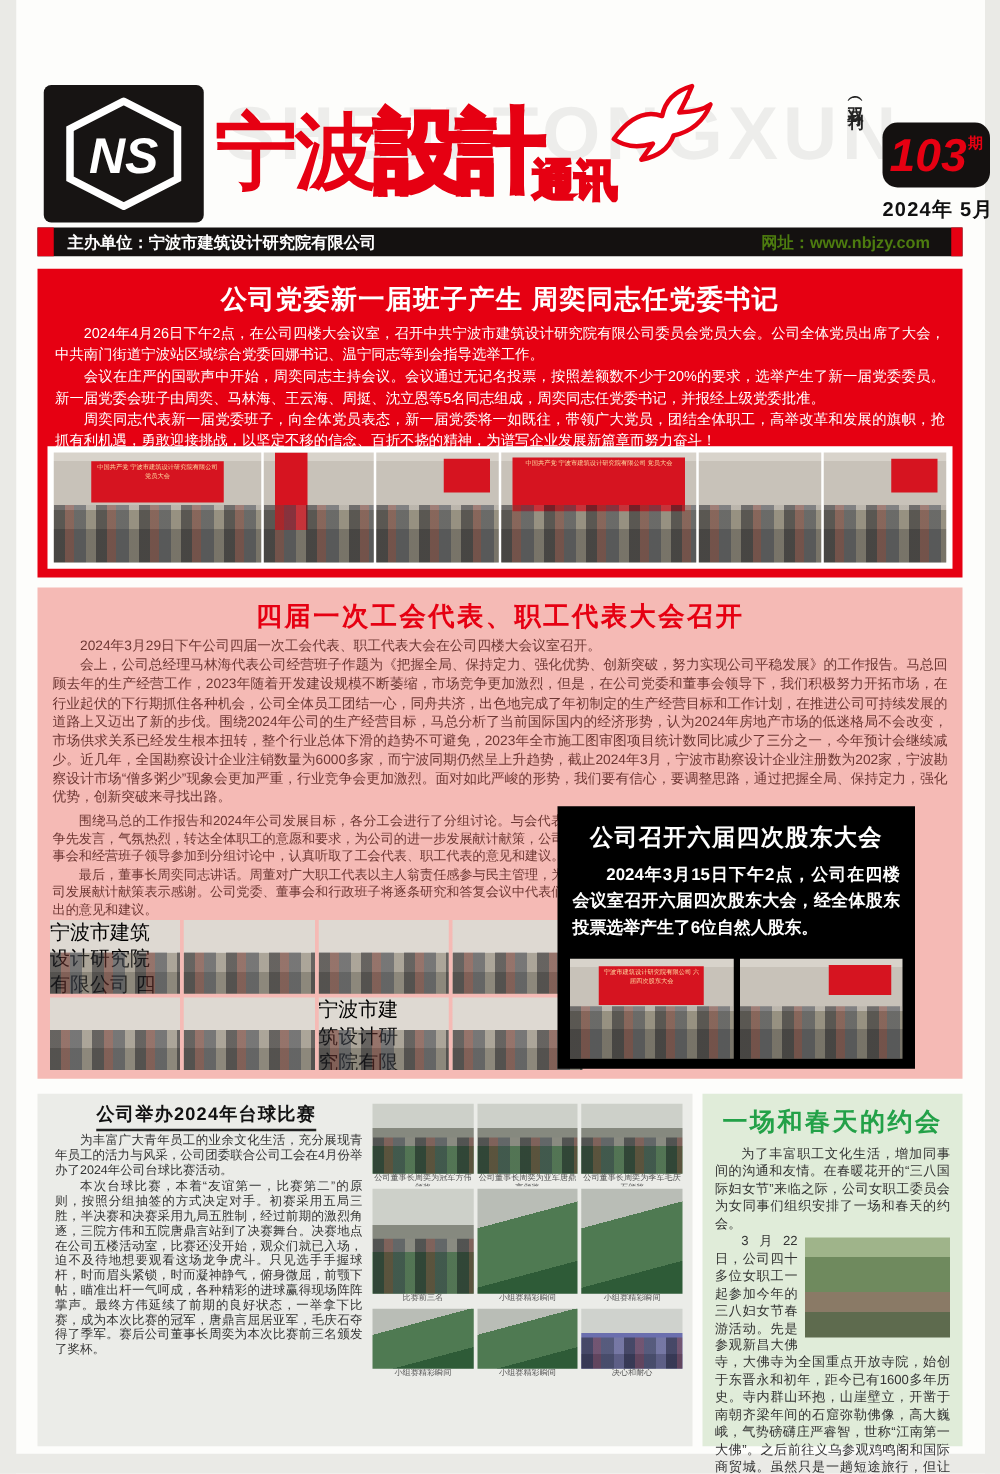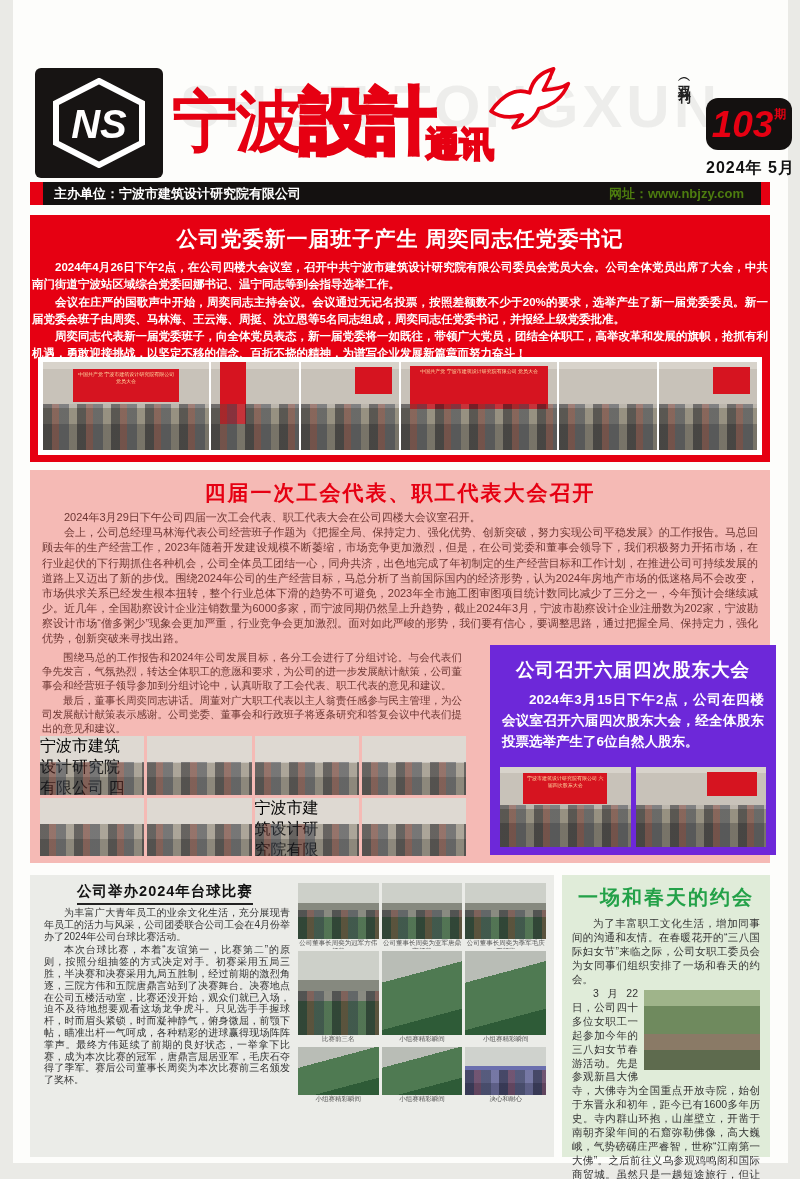--- a/index.html
+++ b/index.html
@@ -29,42 +29,42 @@
   
   .info-bar { position:absolute; left:30px; top:182px; width:740px; height:23px; background:#141110; display:flex; align-items:center; justify-content:space-between; }
   .info-bar .cap { position:absolute; top:0; height:23px; background:#e60012; }
   .cap-l { left:0; width:13px; } .cap-r { right:0; width:9px; }
   .org-label { margin-left:24px; color:#fff; font-weight:bold; font-size:13px; }
   .web-label { margin-right:26px; color:#4d7c0f; font-weight:bold; font-size:13px; }
 
   
   .party { position:absolute; left:30px; top:215px; width:740px; height:247px; background:#e60012; }
   .party h1 { text-align:center; color:#fff; font-size:21px; font-weight:900; padding:10px 0 6px; letter-spacing:1px; }
-  .party p { color:#fff; font-size:11.5px; font-weight:700; line-height:1.5; text-align:justify; text-indent:2em; padding:0 2px; }
+  .party p { color:#fff; font-size:11.5px; font-weight:400; line-height:1.5; text-align:justify; text-indent:2em; padding:0 14px; }
   .party-strip { position:absolute; left:8px; top:142px; width:724px; height:98px; background:#fff; padding:5px; display:flex; gap:2px; }
   .ph { position:relative; overflow:hidden; background:linear-gradient(#d8d3cb 0 8%, #c8c2b9 8% 52%, #97917f 52% 70%, #6e6a5e 70% 100%); }
   .ph .screen { position:absolute; background:#d61420; color:#ffd9a0; font-size:5px; line-height:1.3; text-align:center; padding:2px; overflow:hidden; }
   .scr-c { left:18%; top:8%; width:64%; height:38%; }
   .scr-w { left:6%; top:5%; width:88%; height:48%; }
   .scr-s { left:55%; top:6%; width:38%; height:30%; }
   .scr-t { left:10%; top:0; width:30%; height:70%; }
   .ppl { position:absolute; left:0; right:0; bottom:0; height:52%; background:
         repeating-linear-gradient(90deg, rgba(40,40,45,.55) 0 9px, rgba(120,60,55,.5) 9px 16px, rgba(70,75,85,.55) 16px 26px, rgba(150,145,135,.25) 26px 34px); }
 
   
   .union { position:absolute; left:30px; top:470px; width:740px; height:393px; background:#f5bab5; }
   .union h2 { text-align:center; color:#e60012; font-size:21px; font-weight:900; padding-top:9px; letter-spacing:2px; }
   .union-p123 { position:absolute; left:12px; top:40px; width:716px; }
   .union p { color:#6d3733; font-size:11px; line-height:1.38; text-align:justify; text-indent:2em; }
   .union-p45 { position:absolute; left:12px; top:180px; width:420px; }
   .union-p45 p { font-size:10.5px; line-height:1.35; }
   .union-grid { position:absolute; left:10px; top:266px; width:426px; height:120px; display:grid; grid-template-columns:repeat(4,1fr); grid-template-rows:1fr 1fr; gap:3px; }
   .uph { position:relative; overflow:hidden; background:linear-gradient(#ded9d2 0 45%, #b3ac9f 45% 70%, #8a8578 70% 100%); }
   .uph .ppl { height:55%; }
-  .stock-box { position:absolute; left:460px; top:175px; width:286px; height:210px; background:#6d28d9; padding:8px 12px; }
+  .stock-box { position:absolute; left:416px; top:175px; width:286px; height:210px; background:#000000; padding:8px 12px; }
   .stock-box h3 { text-align:center; color:#fff; font-size:18.5px; font-weight:900; padding:4px 0 8px; letter-spacing:1px; }
   .stock-box p { color:#fff; font-size:13.5px; font-weight:600; line-height:1.55; text-align:justify; text-indent:2em; }
   .stock-photos { position:absolute; left:10px; right:10px; bottom:8px; height:80px; display:flex; gap:5px; }
   .stock-photos .ph { flex:1; }
 
   
   .billiards { position:absolute; left:30px; top:875px; width:524px; height:282px; background:#ebece8; }
   .bill-title-wrap { position:absolute; left:10px; top:7px; width:250px; text-align:center; }
   .bill-title { display:inline-block; font-size:14.5px; font-weight:900; color:#111; border-bottom:2px solid #222; padding-bottom:2px; letter-spacing:1px; }
   .bill-text { position:absolute; left:14px; top:32px; width:246px; }

